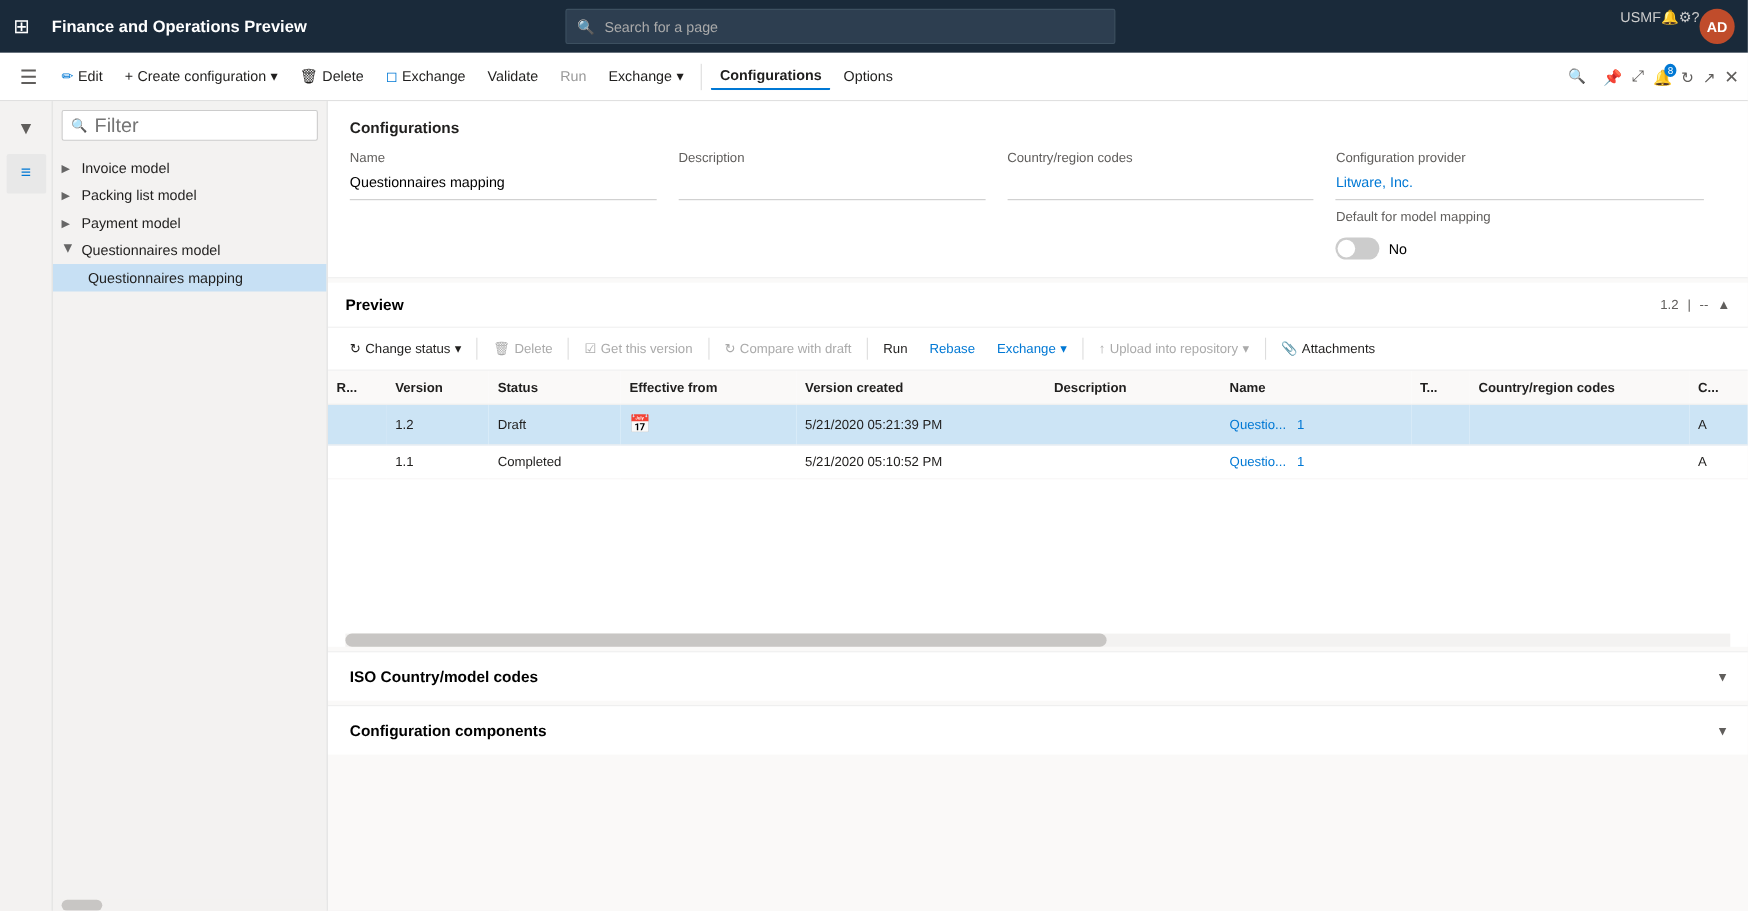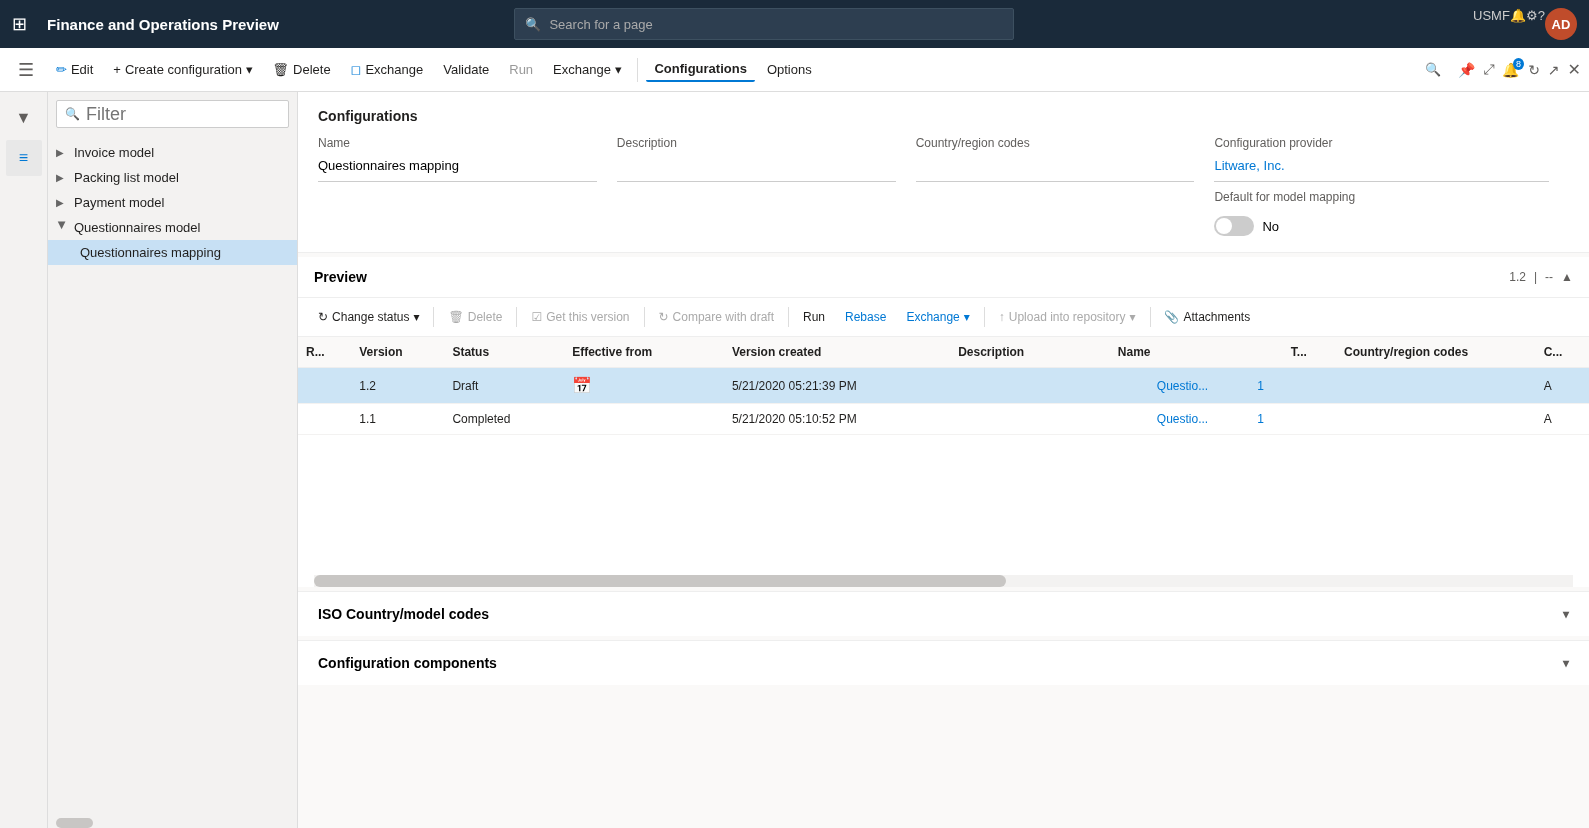--- a/index.html
+++ b/index.html
@@ -170,21 +170,21 @@
     .versions-table th {
       background: #faf9f8; font-size: 12px; font-weight: 600; color: #201f1e;
       padding: 8px 8px; text-align: left; border-bottom: 1px solid #eee;
       white-space: nowrap;
     }
     .versions-table td {
       padding: 8px 8px; font-size: 12px; color: #201f1e;
       border-bottom: 1px solid #f3f2f1;
     }
     .versions-table tr.selected-row td { background: #cce4f5; }
-    .link-blue { color: #0078d4; cursor: pointer; margin-left: 39px; }
+    .link-blue { color: #0078d4; cursor: pointer; }
 
     
     .table-scroll { overflow-x: auto; }
 
     
     .h-scroll { height: 12px; background: #f3f2f1; margin: 0 16px; }
     .h-scroll-thumb { height: 100%; width: 55%; background: #c8c6c4; border-radius: 6px; }
 
     
     .collapsible-section {

